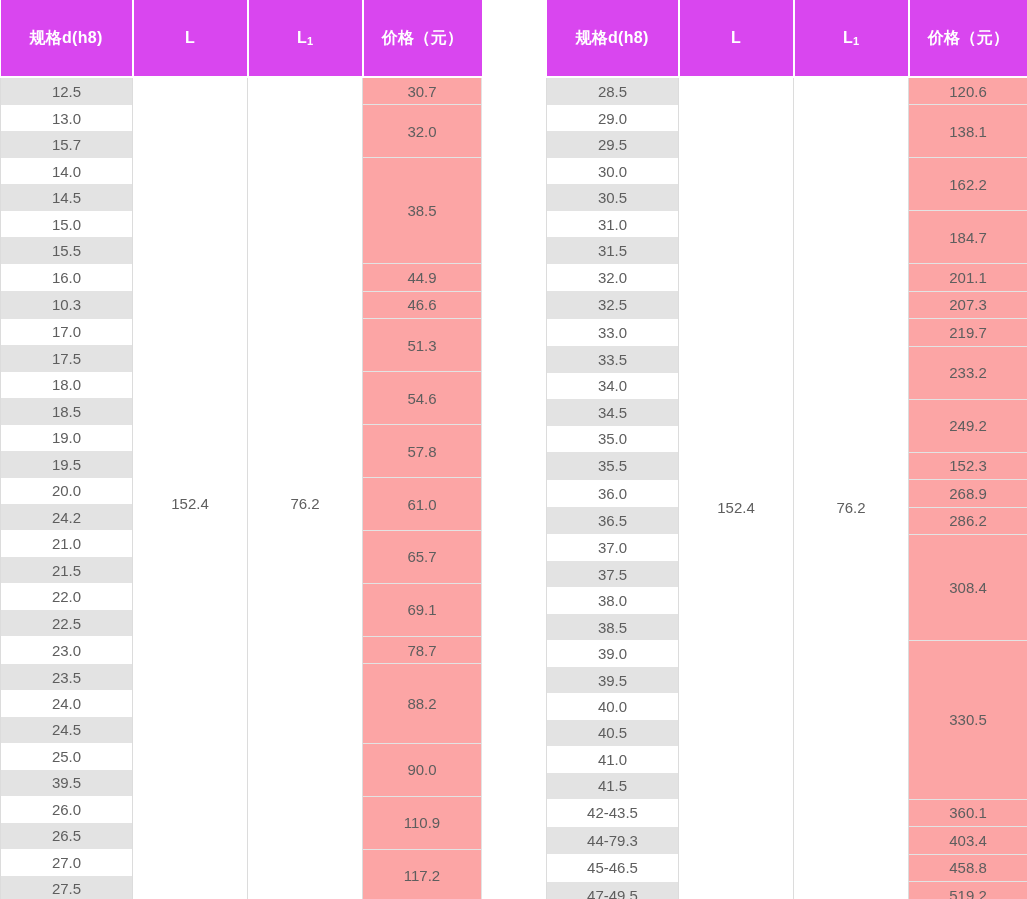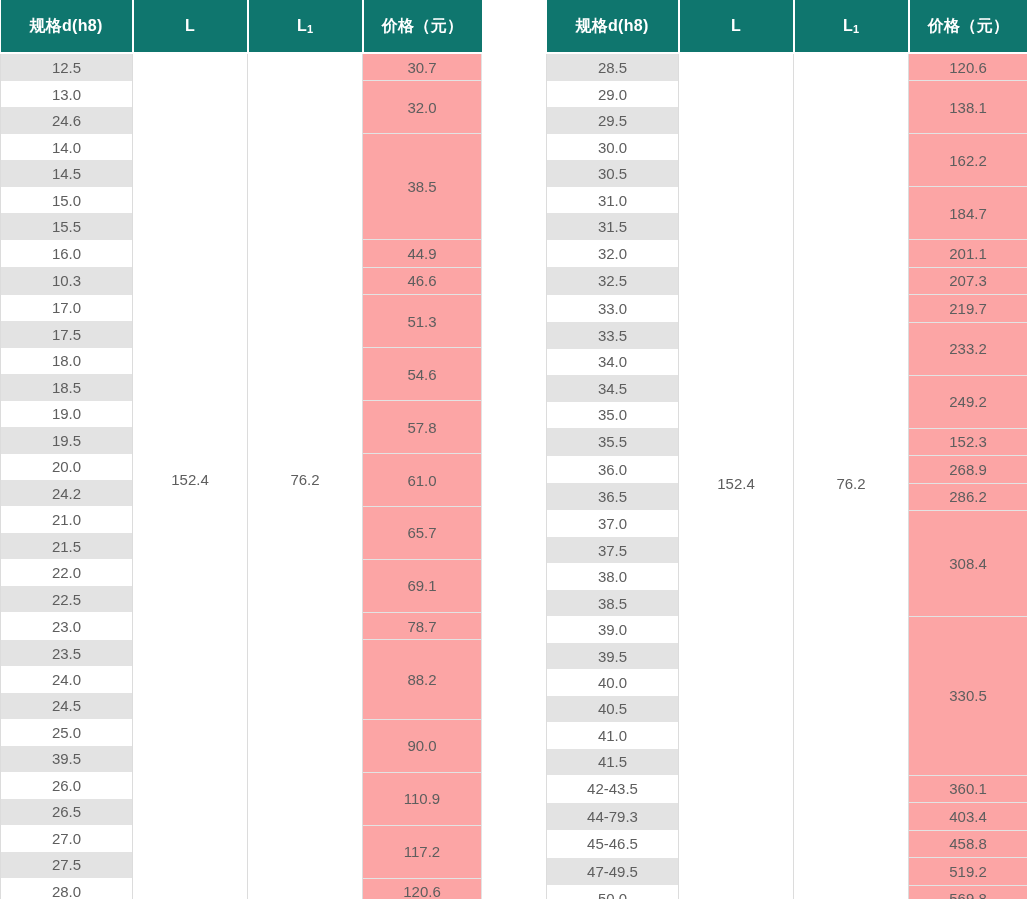--- a/index.html
+++ b/index.html
@@ -35,26 +35,26 @@
     table-layout: fixed;
     font-size: 15px;
     color: #5a5a5a;
   }
   table.spec-table col.c-spec { width: 132px; }
   table.spec-table col.c-l    { width: 115px; }
   table.spec-table col.c-l1   { width: 115px; }
   table.spec-table col.c-price{ width: 119px; }
 
   thead th {
-    background: #0f766e;
+    background: #d946ef;
     color: #ffffff;
     font-size: 16px;
     font-weight: bold;
     height: 52px;
-    padding: 0;
+    padding: 12px;
     text-align: center;
     vertical-align: middle;
     border-right: 2px solid #ffffff;
     border-bottom: 2px solid #ffffff;
     letter-spacing: 0.3px;
   }
   thead th:last-child { border-right: none; }
   thead th .sub {
     font-size: 11px;
     vertical-align: baseline;
@@ -124,21 +124,21 @@
             <td class="spec-cell">12.5</td>
             <td class="lcell" rowspan="32">152.4</td>
             <td class="l1cell" rowspan="32">76.2</td>
             <td class="price-cell" rowspan="1">30.7</td>
           </tr>
           <tr>
             <td class="spec-cell">13.0</td>
             <td class="price-cell" rowspan="2">32.0</td>
           </tr>
           <tr class="alt">
-            <td class="spec-cell">24.6</td>
+            <td class="spec-cell">15.7</td>
           </tr>
           <tr>
             <td class="spec-cell">14.0</td>
             <td class="price-cell" rowspan="4">38.5</td>
           </tr>
           <tr class="alt">
             <td class="spec-cell">14.5</td>
           </tr>
           <tr>
             <td class="spec-cell">15.0</td>

